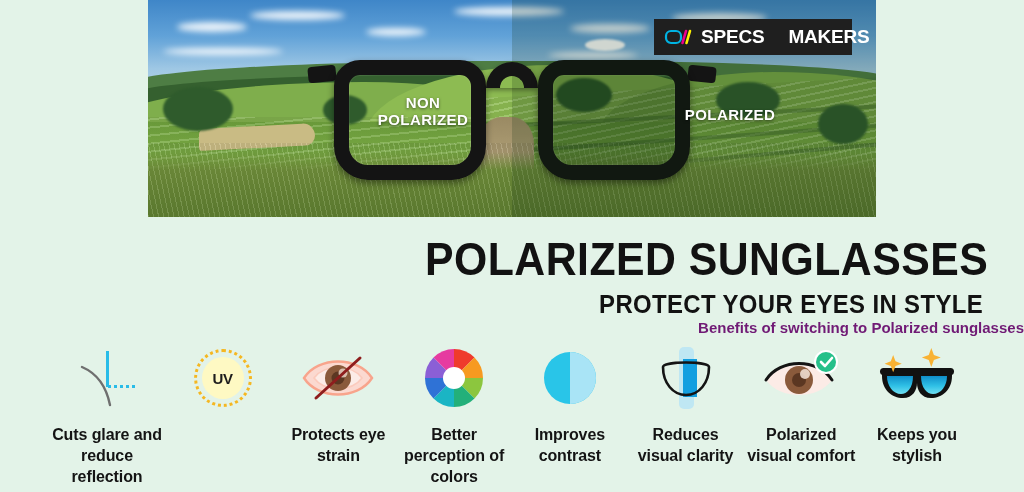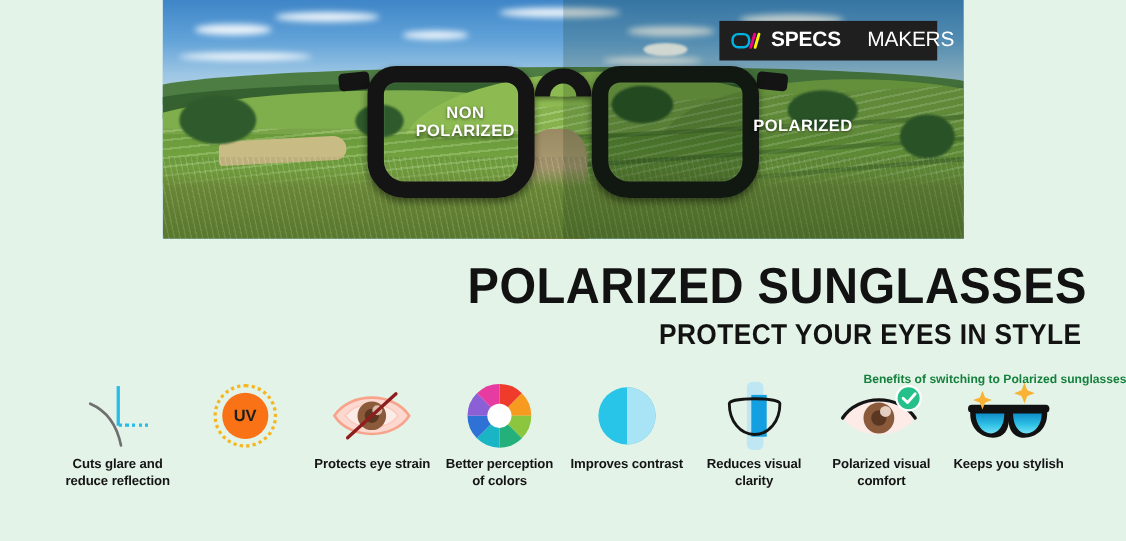--- a/index.html
+++ b/index.html
@@ -129,61 +129,61 @@
   
   .logo {
     position: absolute; right: 24px; top: 19px;
     width: 198px; height: 36px; background: #1f1f1f;
     display: flex; align-items: center; gap: 9px; padding-left: 11px;
   }
   .logoMark { width: 27px; height: 19px; position: relative; flex: none; }
   .logoText { color: #fff; font-size: 19px; letter-spacing: -.2px; white-space: nowrap;
               font-family: "Liberation Sans", sans-serif; }
   .logoText b { font-weight: 700; }
-  .logoText span { font-weight: 400; padding-left: 24px; }
+  .logoText span { font-weight: 700; padding-left: 24px; }
 
   
   .titleBlock { position: absolute; left: 0; top: 236px; width: 100%; text-align: right; }
   .h1 {
     font-size: 46px; font-weight: 700; color: #121212;
     letter-spacing: .5px; line-height: 1; transform: scaleX(.93);
     font-family: "Liberation Sans Narrow", "Liberation Sans", sans-serif;
   }
   .h2 {
     margin-top: 9px; font-size: 26px; font-weight: 700; color: #121212;
     letter-spacing: .4px; line-height: 1; transform: scaleX(.92);
     font-family: "Liberation Sans Narrow", "Liberation Sans", sans-serif;
   }
-  .h3 { margin-top: 22px; font-size: 11px; font-weight: 700; color: #15803d; }
+  .h3 { margin-top: 2px; font-size: 15px; font-weight: 700; color: #701a75; }
 
   
   .benefits {
     position: absolute; left: 52px; top: 342px; width: 920px;
     display: flex; justify-content: space-between; align-items: flex-start;
   }
   .benefit { width: 110px; text-align: center; }
   .benefitIcon { height: 72px; display: flex; align-items: center; justify-content: center; }
   .benefitLabel {
-    font-size: 12px; font-weight: 700; color: #141414;
+    margin-top: 10px; font-size: 16px; font-weight: 700; color: #141414;
     line-height: 1.32; letter-spacing: -.1px;
   }
 
   
   .ic-glare { position: relative; width: 62px; height: 62px; }
   .ic-glare .vline { position: absolute; left: 30px; top: 4px; width: 3px; height: 36px; background: #29bce8; }
   .ic-glare .hline { position: absolute; left: 32px; top: 38px; width: 28px; height: 3px;
     background: repeating-linear-gradient(90deg,#29bce8 0 3px, transparent 3px 6px); }
   
   .ic-uv { position: relative; width: 58px; height: 58px; display:flex; align-items:center; justify-content:center; }
   .ic-uv .ring {
     position: absolute; inset: 0; border-radius: 50%;
     border: 3px dotted #f5b721;
   }
   .ic-uv .disc {
-    width: 42px; height: 42px; border-radius: 50%; background: #f97316;
+    width: 42px; height: 42px; border-radius: 50%; background: #fef9c3;
     display: flex; align-items: center; justify-content: center;
     color: #1d1d1d; font-weight: 700; font-size: 15px; letter-spacing: -.3px;
   }
 
   svg { display: block; overflow: visible; }
 </style>
 </head>
 <body>
 
 <div id="page">

